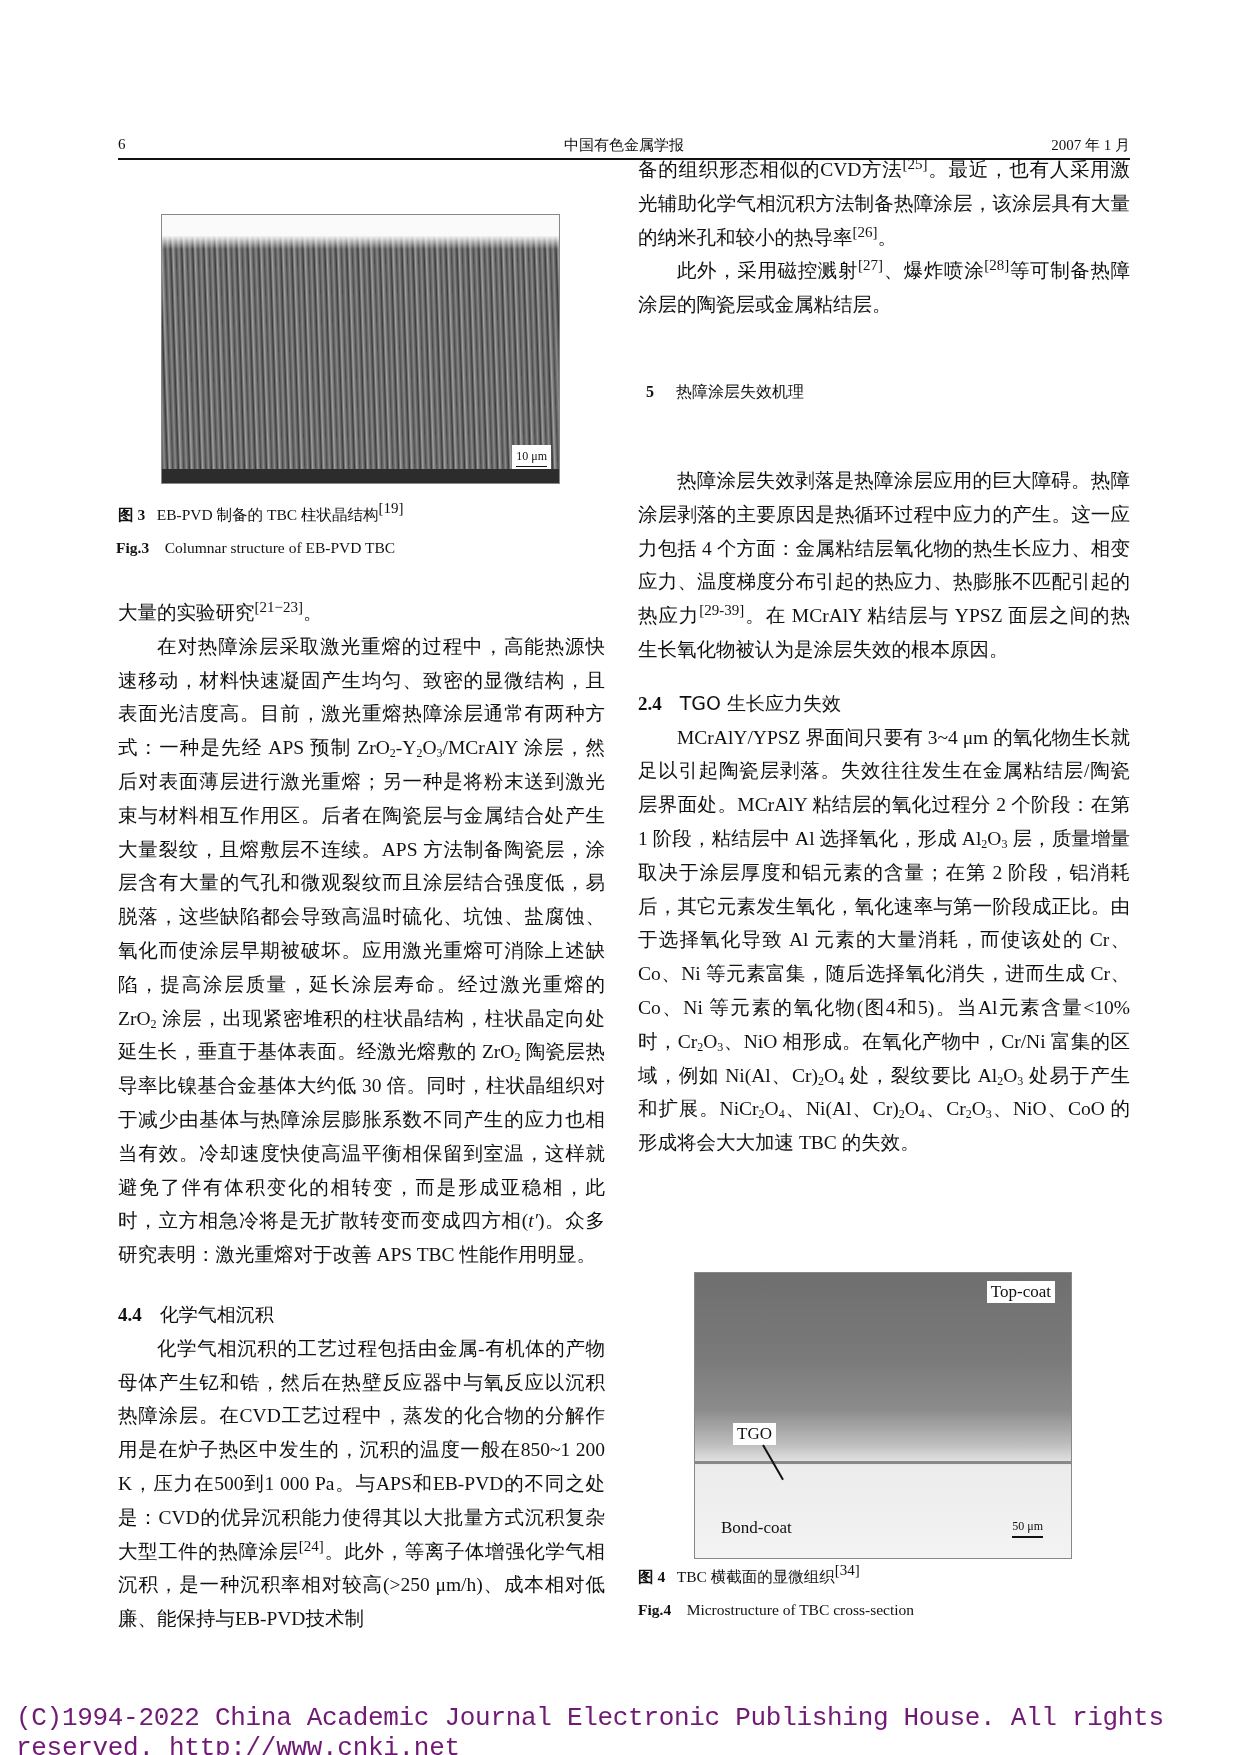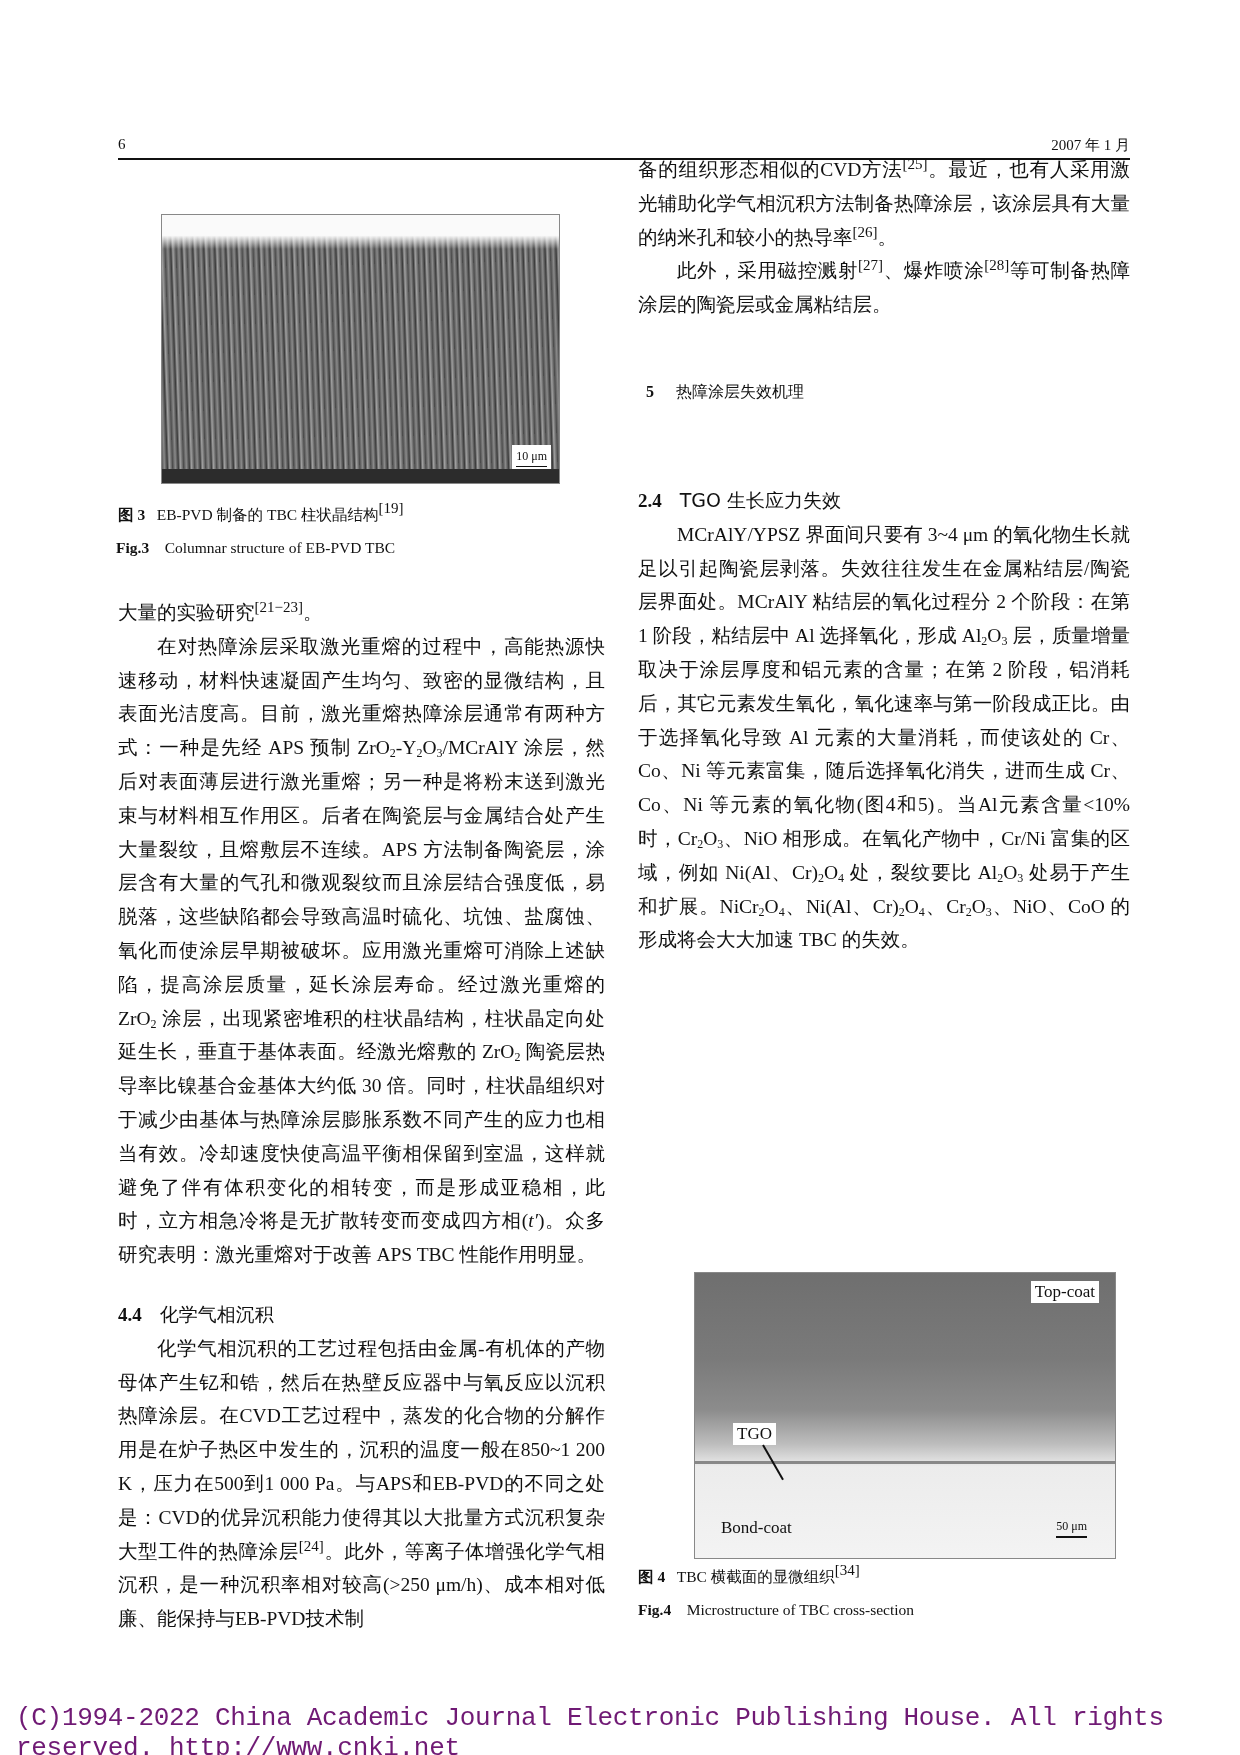--- a/index.html
+++ b/index.html
@@ -21,38 +21,39 @@
   .fig3 { left: 161px; top: 214px; width: 397px; height: 268px; border: 1px solid #888;
           background:
             repeating-linear-gradient(88deg, #4a4a4a 0px, #8a8a8a 3px, #3c3c3c 6px, #a0a0a0 8px, #555 11px),
             #666; }
   .fig3 .top-fade { position: absolute; left: 0; right: 0; top: 0; height: 34px;
                     background: linear-gradient(#fafafa 60%, rgba(250,250,250,0)); }
   .fig3 .base { position: absolute; left: 0; right: 0; bottom: 0; height: 14px; background: #2c2c2c; }
   .scale { position: absolute; background: #fff; font-size: 12px; padding: 0 4px 2px 4px; line-height: 22px; }
   .scale .bar { display: block; height: 1.5px; background: #111; margin-top: -1px; }
   .fig4 { left: 694px; top: 1272px; width: 376px; height: 285px; border: 1px solid #888;
-          background: linear-gradient(#6f6f6f 0%, #7a7a7a 30%, #8c8c8c 48%, #bdbdbd 60%, #ececec 68%, #f3f3f3 100%); padding-left: 44px; }
+          background: linear-gradient(#6f6f6f 0%, #7a7a7a 30%, #8c8c8c 48%, #bdbdbd 60%, #ececec 68%, #f3f3f3 100%); }
   .fig4 .tgo-line { position: absolute; left: 0; right: 0; top: 188px; height: 3px; background: #888; }
   .lbl { position: absolute; background: #fff; font-size: 17px; padding: 0 4px; line-height: 22px; }
   .arrow { position: absolute; width: 2px; height: 40px; background: #111; transform: rotate(-30deg); transform-origin: top; }
   .cap { position: absolute; font-size: 15.5px; line-height: 22px; }
   .cap b { font-weight: bold; }
   .h1 { position: absolute; left: 646px; top: 382px; font-size: 16px; font-family: "DejaVu Sans", sans-serif; }
   .h1 .n { font-family: "Liberation Serif", serif; font-weight: bold; margin-right: 22px; }
   .h2 { font-size: 19px; font-family: "DejaVu Sans", sans-serif; }
   .h2 .n { font-family: "Liberation Serif", serif; font-weight: bold; margin-right: 18px; }
   .footer { position: absolute; left: 16px; top: 1703px; font-size: 26px; color: #701a75;
             font-family: Liberation Mono, monospace; letter-spacing: -0.3px; }
 </style>
 </head>
 <body>
 
 <div class="header">
   <span class="pno">6</span>
+  <span class="jt">中国有色金属学报</span>
   <span class="dt">2007 年 1 月</span>
 </div>
 
 <div class="fig fig3">
   <div class="top-fade"></div>
   <div class="base"></div>
   <div class="scale" style="right:8px; bottom:14px;">
     <span>10 μm</span>
     <span class="bar"></span>
   </div>
@@ -76,20 +77,21 @@
 <div class="col right">
   <p><span>备的组织形态相似的CVD方法</span><sup>[25]</sup><span>。最近，也有人采用激光辅助化学气相沉积方法制备热障涂层，该涂层具有大量的纳米孔和较小的热导率</span><sup>[26]</sup><span>。</span></p>
   <p class="ind"><span>此外，采用磁控溅射</span><sup>[27]</sup><span>、爆炸喷涂</span><sup>[28]</sup><span>等可制备热障涂层的陶瓷层或金属粘结层。</span></p>
 </div>
 
 <div class="h1">
   <span class="n">5</span><span>热障涂层失效机理</span>
 </div>
 
 <div class="col right" style="top:464px;">
+  <p class="ind"><span>热障涂层失效剥落是热障涂层应用的巨大障碍。热障涂层剥落的主要原因是热循环过程中应力的产生。这一应力包括 4 个方面：金属粘结层氧化物的热生长应力、相变应力、温度梯度分布引起的热应力、热膨胀不匹配引起的热应力</span><sup>[29-39]</sup><span>。在 MCrAlY 粘结层与 YPSZ 面层之间的热生长氧化物被认为是涂层失效的根本原因。</span></p>
   <p class="h2" style="margin-top:20px;"><span class="n">2.4</span><span>TGO 生长应力失效</span></p>
   <p class="ind"><span>MCrAlY/YPSZ 界面间只要有 3~4 μm 的氧化物生长就足以引起陶瓷层剥落。失效往往发生在金属粘结层/陶瓷层界面处。MCrAlY 粘结层的氧化过程分 2 个阶段：在第 1 阶段，粘结层中 Al 选择氧化，形成 Al</span><sub>2</sub><span>O</span><sub>3</sub><span> 层，质量增量取决于涂层厚度和铝元素的含量；在第 2 阶段，铝消耗后，其它元素发生氧化，氧化速率与第一阶段成正比。由于选择氧化导致 Al 元素的大量消耗，而使该处的 Cr、Co、Ni 等元素富集，随后选择氧化消失，进而生成 Cr、Co、Ni 等元素的氧化物(图4和5)。当Al元素含量&lt;10%时，Cr</span><sub>2</sub><span>O</span><sub>3</sub><span>、NiO 相形成。在氧化产物中，Cr/Ni 富集的区域，例如 Ni(Al、Cr)</span><sub>2</sub><span>O</span><sub>4</sub><span> 处，裂纹要比 Al</span><sub>2</sub><span>O</span><sub>3</sub><span> 处易于产生和扩展。NiCr</span><sub>2</sub><span>O</span><sub>4</sub><span>、Ni(Al、Cr)</span><sub>2</sub><span>O</span><sub>4</sub><span>、Cr</span><sub>2</sub><span>O</span><sub>3</sub><span>、NiO、CoO 的形成将会大大加速 TBC 的失效。</span></p>
 </div>
 
 <div class="fig fig4">
   <div class="tgo-line"></div>
   <div class="lbl" style="right:16px; top:8px;">Top-coat</div>
   <div class="lbl" style="left:38px; top:150px;">TGO</div>
   <div class="arrow" style="left:67px; top:172px;"></div>
   <div class="lbl" style="left:22px; top:244px; background:transparent;">Bond-coat</div>

